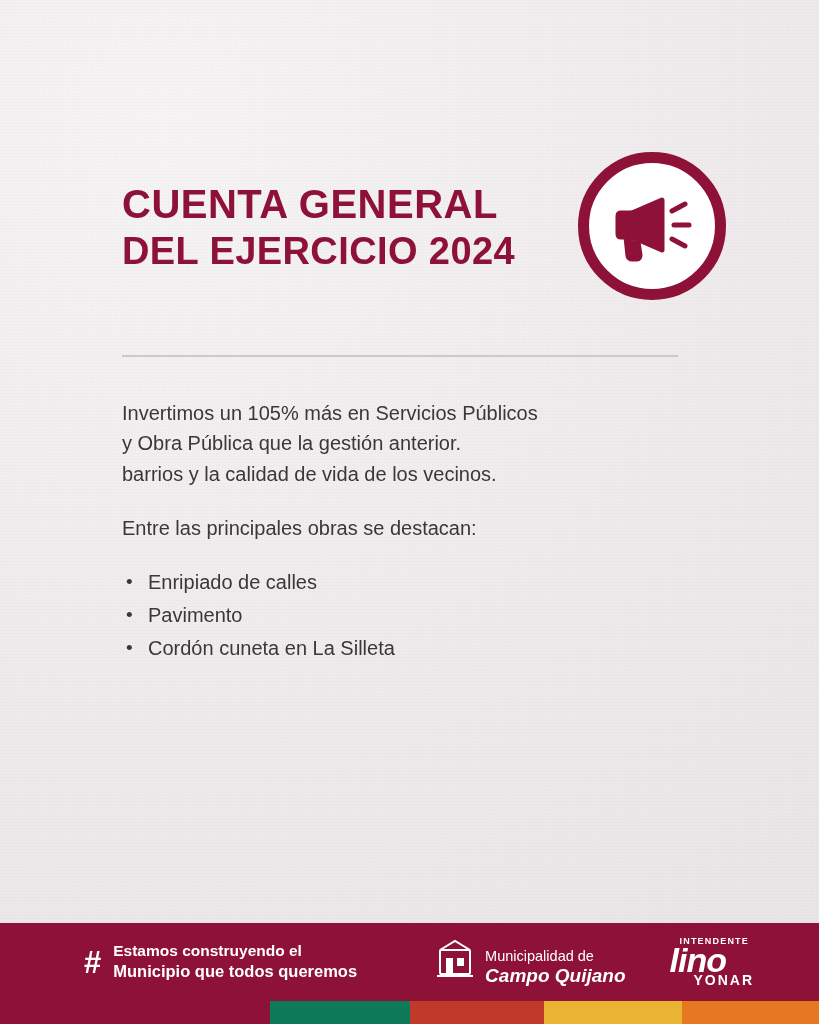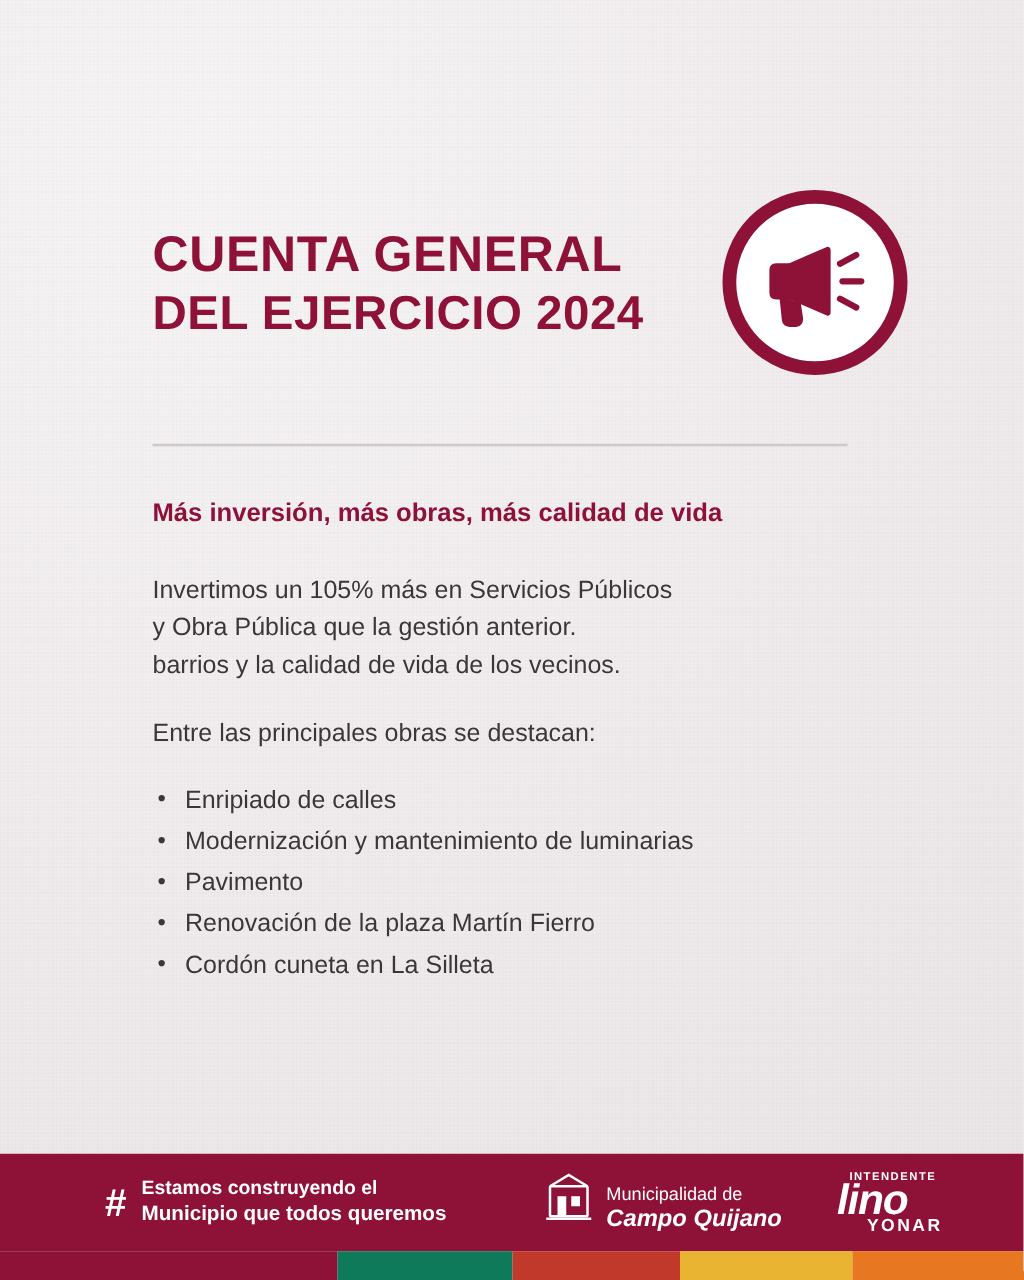--- a/index.html
+++ b/index.html
@@ -237,37 +237,34 @@
           <path d="M68 39 L83 39"></path>
           <path d="M66 53 L79 60"></path>
         </g>
       </svg>
     </div>
   </div>
 
   <div class="divider"></div>
 
   <div class="body-wrap">
-    <div class="subhead">Más inversión, más obras, más calidad de vida</div>
 
     <div class="para strong-ish">Invertimos un 105% más en Servicios Públicos</div>
     <div class="para strong-ish">y Obra Pública que la gestión anterior.</div>
     <div class="para">barrios y la calidad de vida de los vecinos.</div>
 
     <div class="gap"></div>
 
     <div class="para">Entre las principales obras se destacan:</div>
 
     <div class="gap-sm"></div>
 
     <ul class="list">
       <li>Enripiado de calles</li>
-      <li>Modernización y mantenimiento de luminarias</li>
       <li>Pavimento</li>
-      <li>Renovación de la plaza Martín Fierro</li>
       <li>Cordón cuneta en La Silleta</li>
     </ul>
   </div>
 
   <div class="footer">
 
     <div class="footer-left">
       <span class="hash">#</span>
       <span class="slogan">
         <span class="l1">Estamos construyendo el</span>

